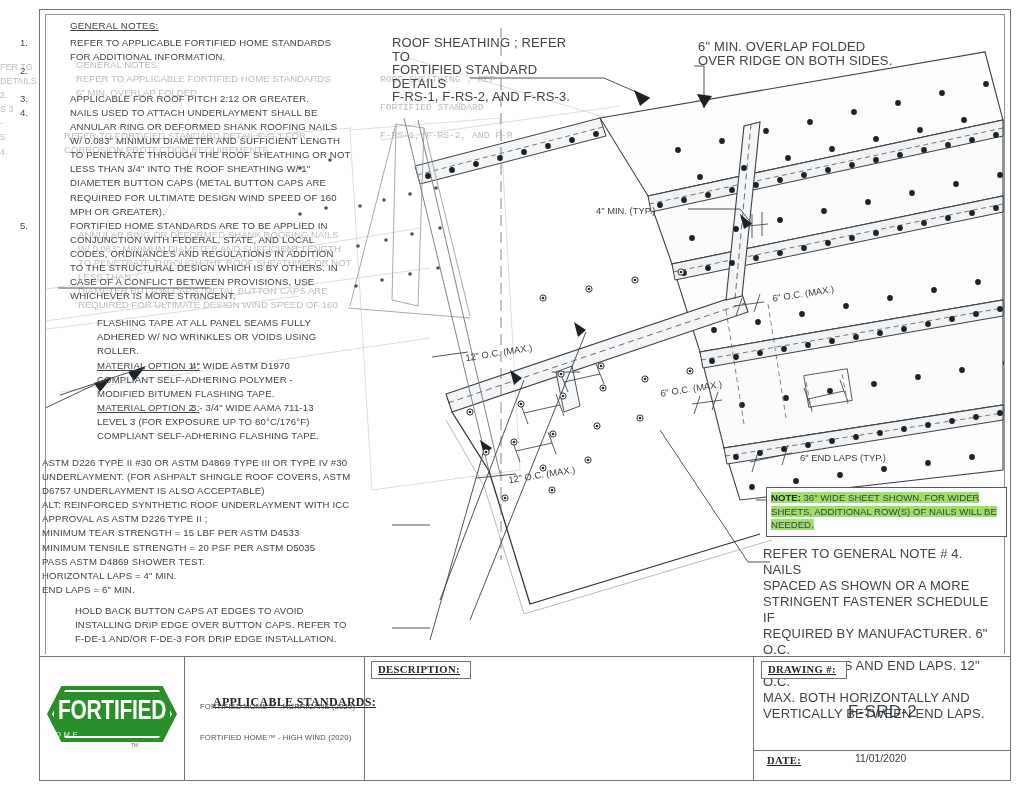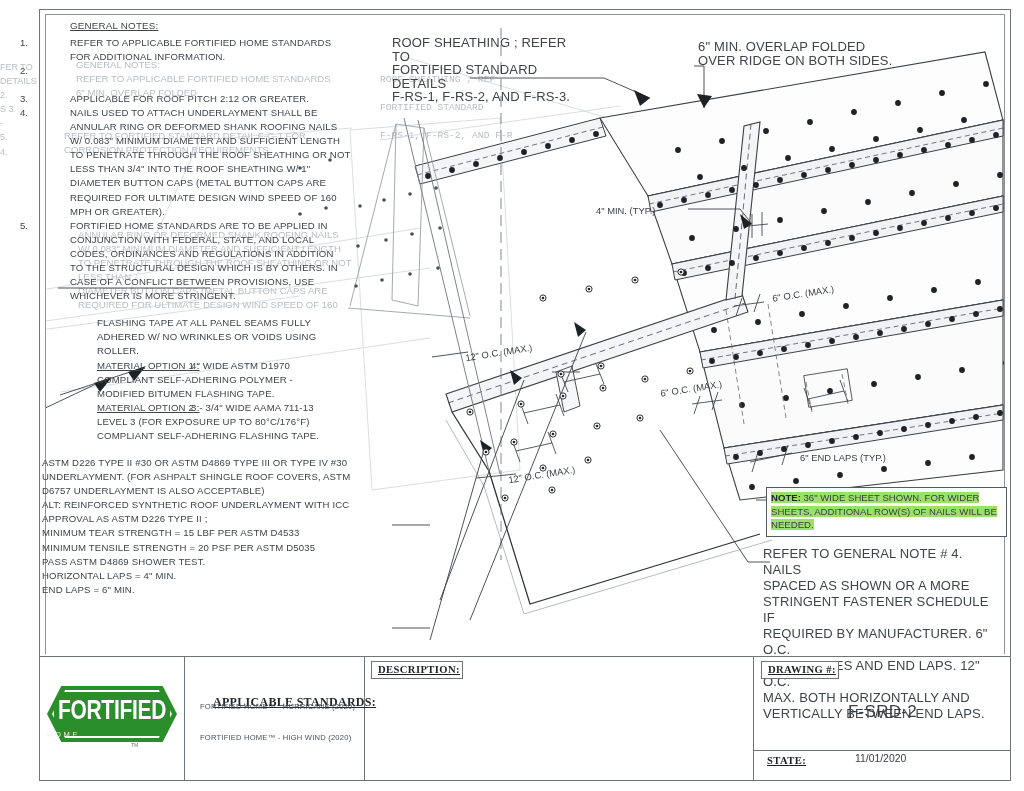--- a/index.html
+++ b/index.html
@@ -178,21 +178,21 @@
 
   .tb-head {
     position: absolute;
     font-size: 10.6px;
     font-weight: bold;
     letter-spacing: .4px;
     color: #1d2226;
     font-family: "Liberation Serif", serif;
     text-decoration: underline;
     border: 1.2px solid #6e7478;
-    padding: 2px 2px 3px 6px;
+    padding: 2px 10px 3px 6px;
     background: #fff;
     z-index: 22;
   }
   #hd-desc { left: 371px; top: 661px; }
   #hd-dwg  { left: 761px; top: 661px; }
   #hd-date { left: 761px; top: 752px; border: none; padding: 3px 6px; }
 
   #hd-std {
     position: absolute;
     left: 213px; top: 695px;
@@ -704,20 +704,23 @@
   <div class="notes" id="blk-under">ASTM D226 TYPE II #30 OR ASTM D4869 TYPE III OR TYPE IV #30
 UNDERLAYMENT. (FOR ASHPALT SHINGLE ROOF COVERS, ASTM
 D6757 UNDERLAYMENT IS ALSO ACCEPTABLE)
 ALT: REINFORCED SYNTHETIC ROOF UNDERLAYMENT WITH ICC
 APPROVAL AS ASTM D226 TYPE II ;
 MINIMUM TEAR STRENGTH = 15 LBF PER ASTM D4533
 MINIMUM TENSILE STRENGTH = 20 PSF PER ASTM D5035
 PASS ASTM D4869 SHOWER TEST.
 HORIZONTAL LAPS = 4" MIN.
 END LAPS = 6" MIN.</div>
+  <div class="notes" id="blk-hold">HOLD BACK BUTTON CAPS AT EDGES TO AVOID
+INSTALLING DRIP EDGE OVER BUTTON CAPS. REFER TO
+F-DE-1 AND/OR F-DE-3 FOR DRIP EDGE INSTALLATION.</div>
 
   <div class="callout" id="ca-sheathing">ROOF SHEATHING ; REFER TO
 FORTIFIED STANDARD DETAILS
 F-RS-1, F-RS-2, AND F-RS-3.</div>
   <div class="callout" id="ca-overlap">6" MIN. OVERLAP FOLDED
 OVER RIDGE ON BOTH SIDES.</div>
   <div class="callout" id="ca-refer">REFER TO GENERAL NOTE # 4. NAILS
 SPACED AS SHOWN OR A MORE
 STRINGENT FASTENER SCHEDULE IF
 REQUIRED BY MANUFACTURER. 6" O.C.
@@ -750,16 +753,16 @@
 
   <div id="hd-std">APPLICABLE STANDARDS:</div>
   <div class="std-item" id="std-1">FORTIFIED HOME™ - HURRICANE (2020)</div>
   <div class="std-item" id="std-2">FORTIFIED HOME™ - HIGH WIND (2020)</div>
 
   <div class="tb-head" id="hd-desc">DESCRIPTION:</div>
 
   <div class="tb-head" id="hd-dwg">DRAWING #:</div>
   <div id="dwg-num">F-SRD-2</div>
 
-  <div class="tb-head" id="hd-date">STATE:</div>
+  <div class="tb-head" id="hd-date">DATE:</div>
   <div id="date-val">11/01/2020</div>
 
 </div>
 
 </body></html>

